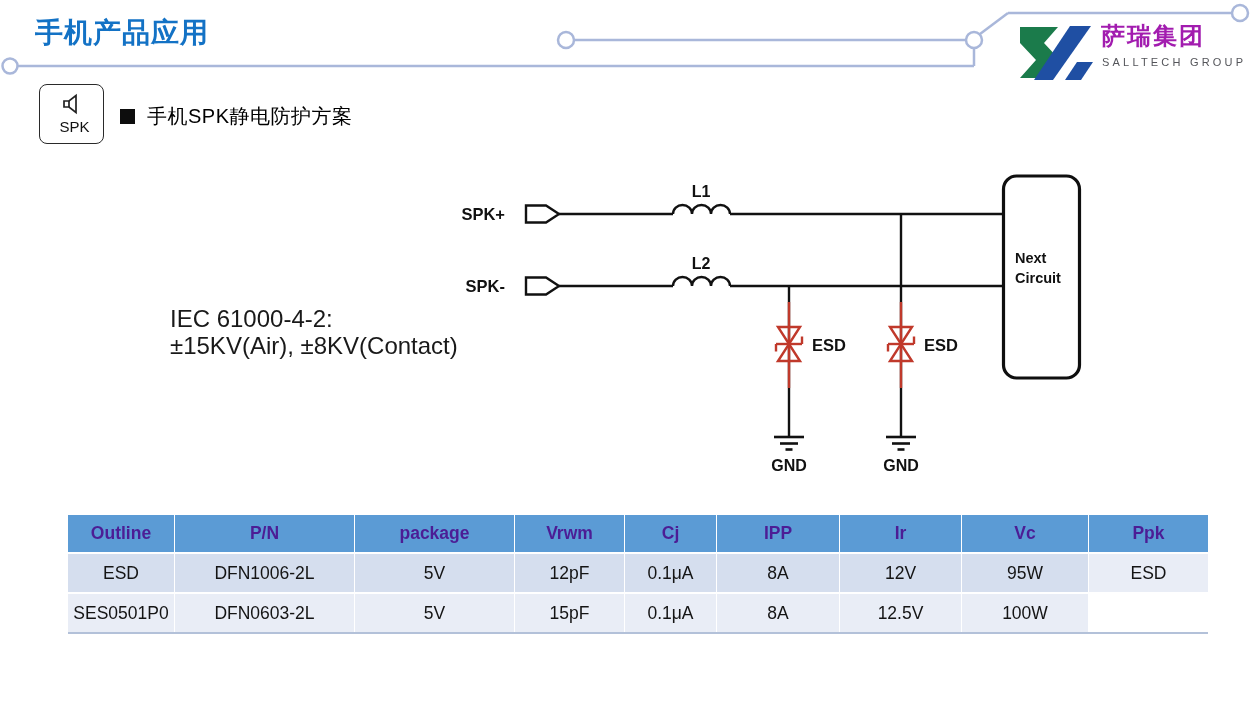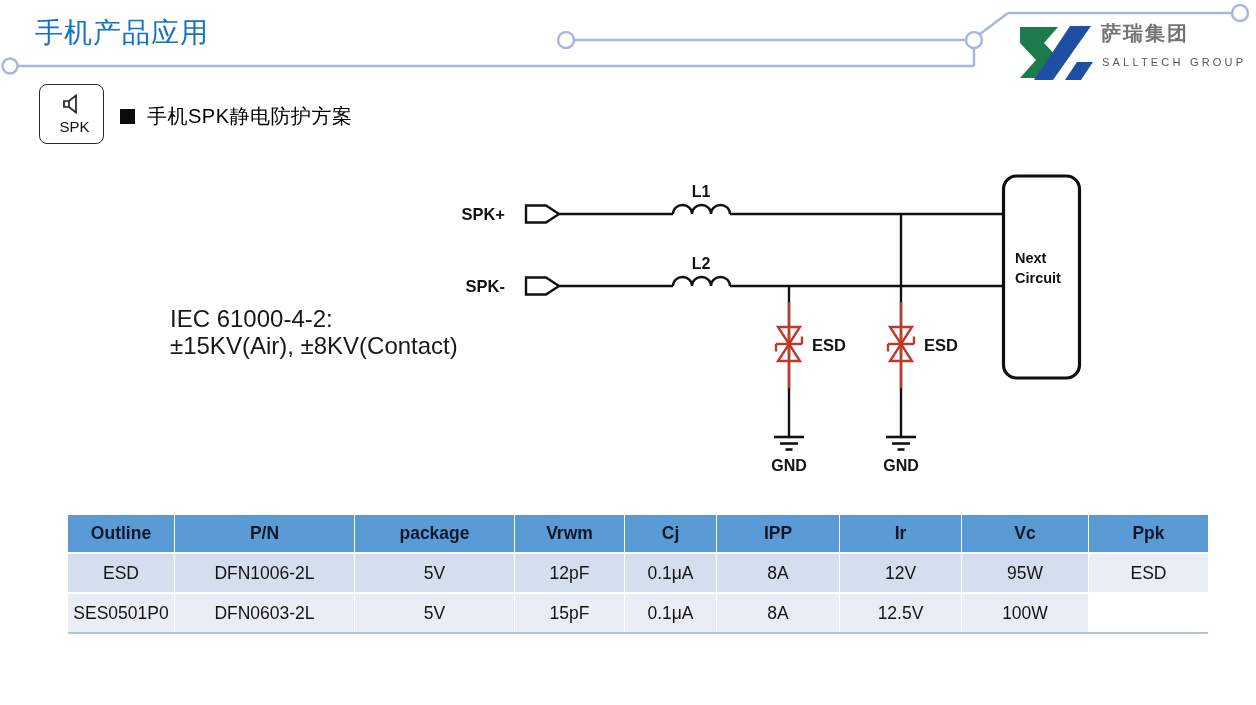--- a/index.html
+++ b/index.html
@@ -2,27 +2,27 @@
 <html><head>
 <meta charset="utf-8">
 <style>
   html,body{margin:0;padding:0;background:#fff;}
   #slide{
     position:relative;width:1256px;height:705px;background:#ffffff;overflow:hidden;
     font-family:"Liberation Sans","DejaVu Sans",sans-serif;
   }
   
   .page-title{
-    position:absolute;left:35px;top:14px;font-size:28px;font-weight:normal;
+    position:absolute;left:35px;top:14px;font-size:28px;font-weight:bold;
     color:#1372C5;letter-spacing:1px;text-align:center;
   }
   .decor-svg{position:absolute;left:0;top:0;width:1256px;height:90px;}
   .logo{position:absolute;left:1013px;top:17px;width:235px;height:70px;}
   .logo-mark{position:absolute;left:0;top:2px;}
-  .logo-cn{position:absolute;left:88px;top:3px;font-size:20px;font-weight:bold;color:#737373;letter-spacing:2px;}
+  .logo-cn{position:absolute;left:88px;top:3px;font-size:24px;font-weight:bold;color:#a21caf;letter-spacing:2px;}
   .logo-en{position:absolute;left:89px;top:39px;font-size:11px;color:#54555A;letter-spacing:3.2px;white-space:nowrap;}
   
   .spk-box{
     position:absolute;left:39px;top:84px;width:63px;height:58px;
     border:1.6px solid #2a2a2a;border-radius:8px;background:#fff;
     display:flex;flex-direction:column;align-items:center;justify-content:center;gap:3px;
   }
   .spk-label{font-size:15px;color:#111;margin-left:6px;}
   
   .section-heading{position:absolute;left:120px;top:103px;display:flex;align-items:center;gap:12px;}
@@ -35,21 +35,21 @@
   }
   
   .spec-table{
     position:absolute;left:68px;top:515px;width:1140px;
     display:grid;
     grid-template-columns:107px 180px 160px 110px 92px 123px 122px 127px 119px;
     grid-auto-rows:auto;row-gap:2px;
     border-bottom:2px solid #B3C1D9;
   }
   .th{
-    background:#5B9BD5;color:#0f172a;font-weight:bold;font-size:17.5px;height:37px;
+    background:#5B9BD5;color:#4c1d95;font-weight:bold;font-size:17.5px;height:37px;
     display:flex;align-items:center;justify-content:center;border-right:1.5px solid #fff;
   }
   .td{
     font-size:17.5px;color:#141414;height:38px;
     display:flex;align-items:center;justify-content:center;border-right:1.5px solid #fff;
   }
   .th:nth-child(9n){border-right:none;}
   .td:nth-child(9n){border-right:none;}
   .row-a{background:#D5DEEE;}
   .row-b{background:#E9EDF6;}

